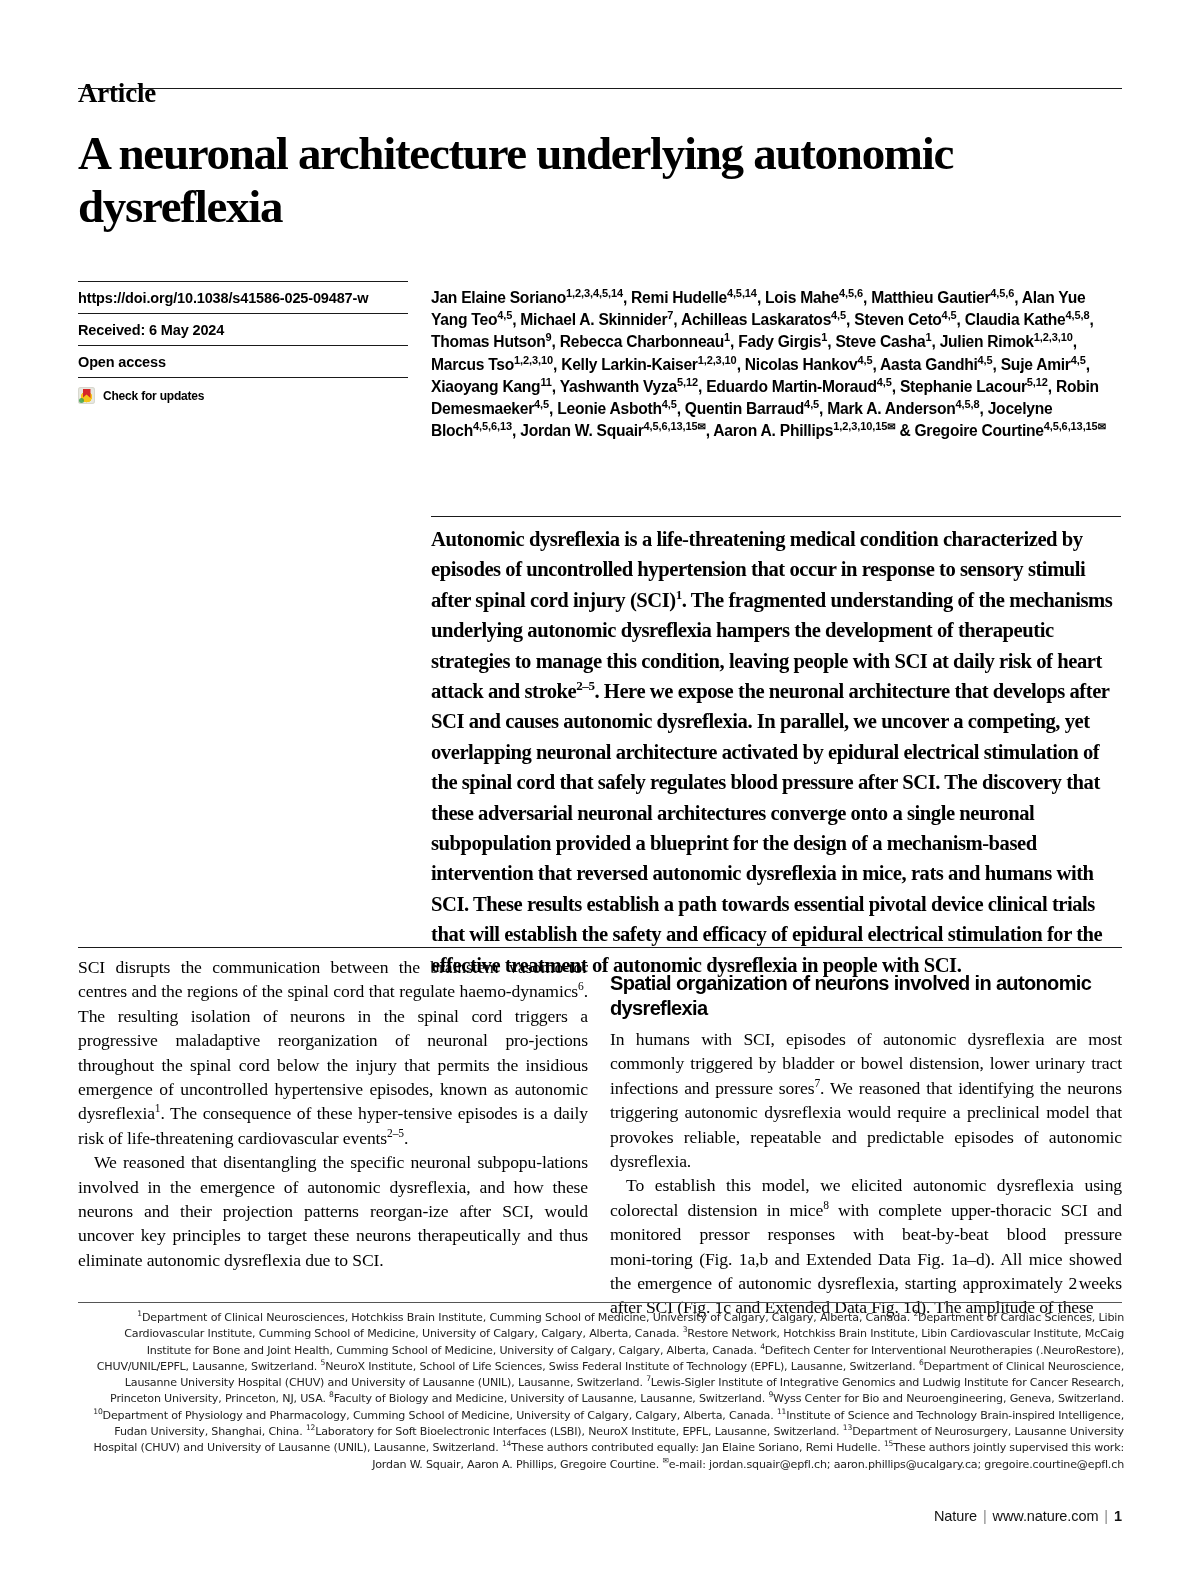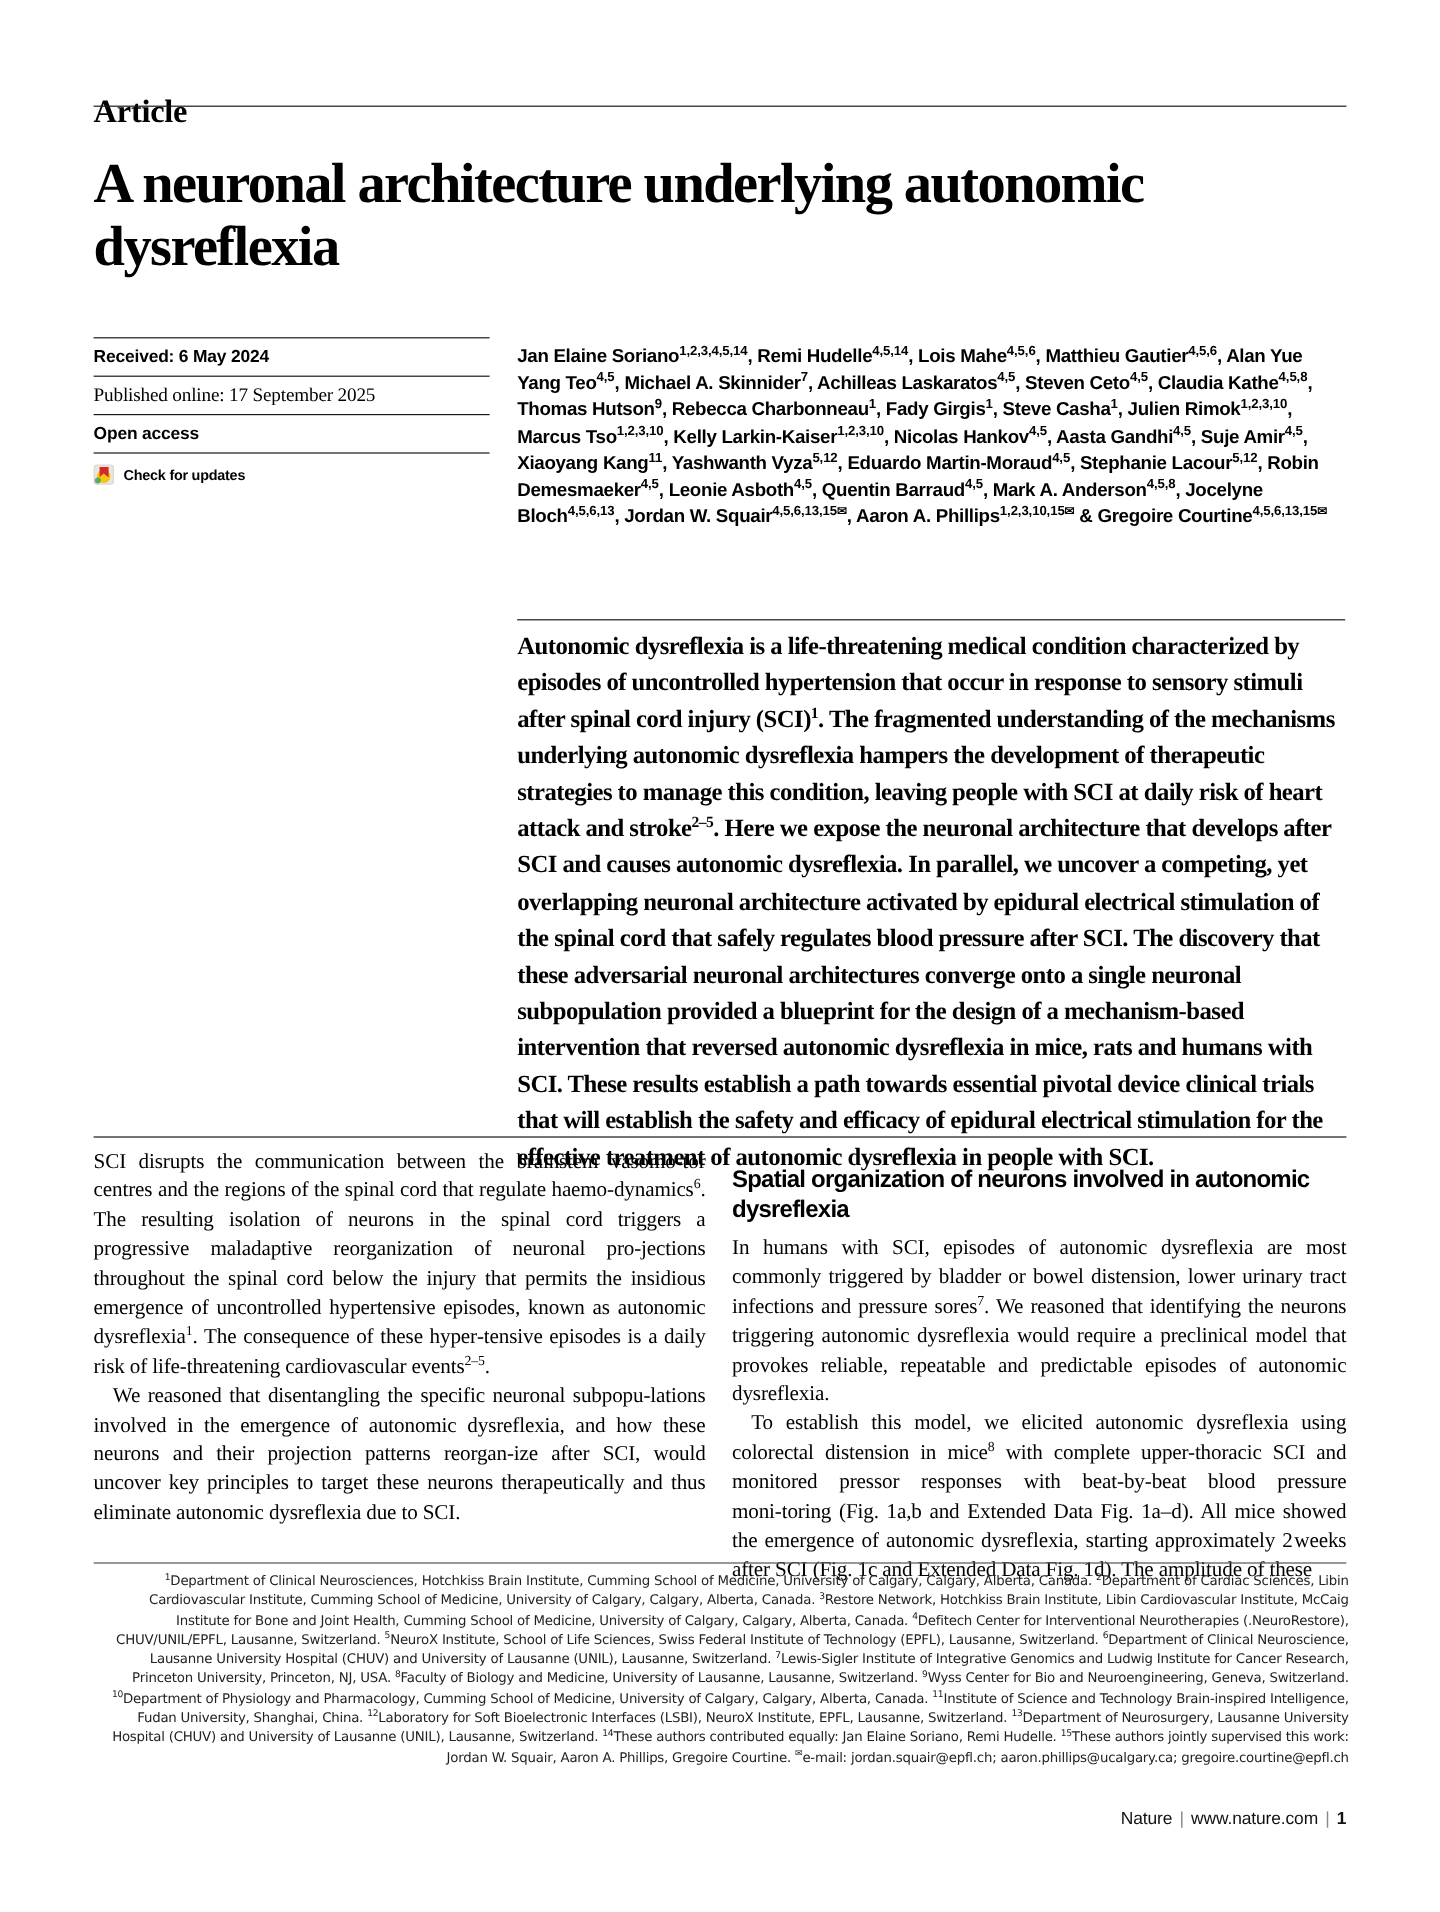--- a/index.html
+++ b/index.html
@@ -259,22 +259,22 @@
 </head>
 <body>
 
 <div class="page">
 
   <div class="article-kicker">Article</div>
   <div class="rule-top"></div>
   <h1 class="article-title">A neuronal architecture underlying autonomic dysreflexia</h1>
 
   <div class="meta-col">
+    <div class="meta-row">https://doi.org/10.1038/s41586-025-09487-w</div>
     <div class="meta-row">Received: 6 May 2024</div>
-    <div class="meta-row serif">Published online: 17 September 2025</div>
     <div class="meta-row last">Open access</div>
     <div class="meta-updates">
       <span class="crossmark"></span>
       <span>Check for updates</span>
     </div>
   </div>
 
   <div class="authors">
     Jan Elaine Soriano<sup>1,2,3,4,5,14</sup>, Remi Hudelle<sup>4,5,14</sup>, Lois Mahe<sup>4,5,6</sup>, Matthieu Gautier<sup>4,5,6</sup>,
     Alan Yue Yang Teo<sup>4,5</sup>, Michael A. Skinnider<sup>7</sup>, Achilleas Laskaratos<sup>4,5</sup>, Steven Ceto<sup>4,5</sup>,

